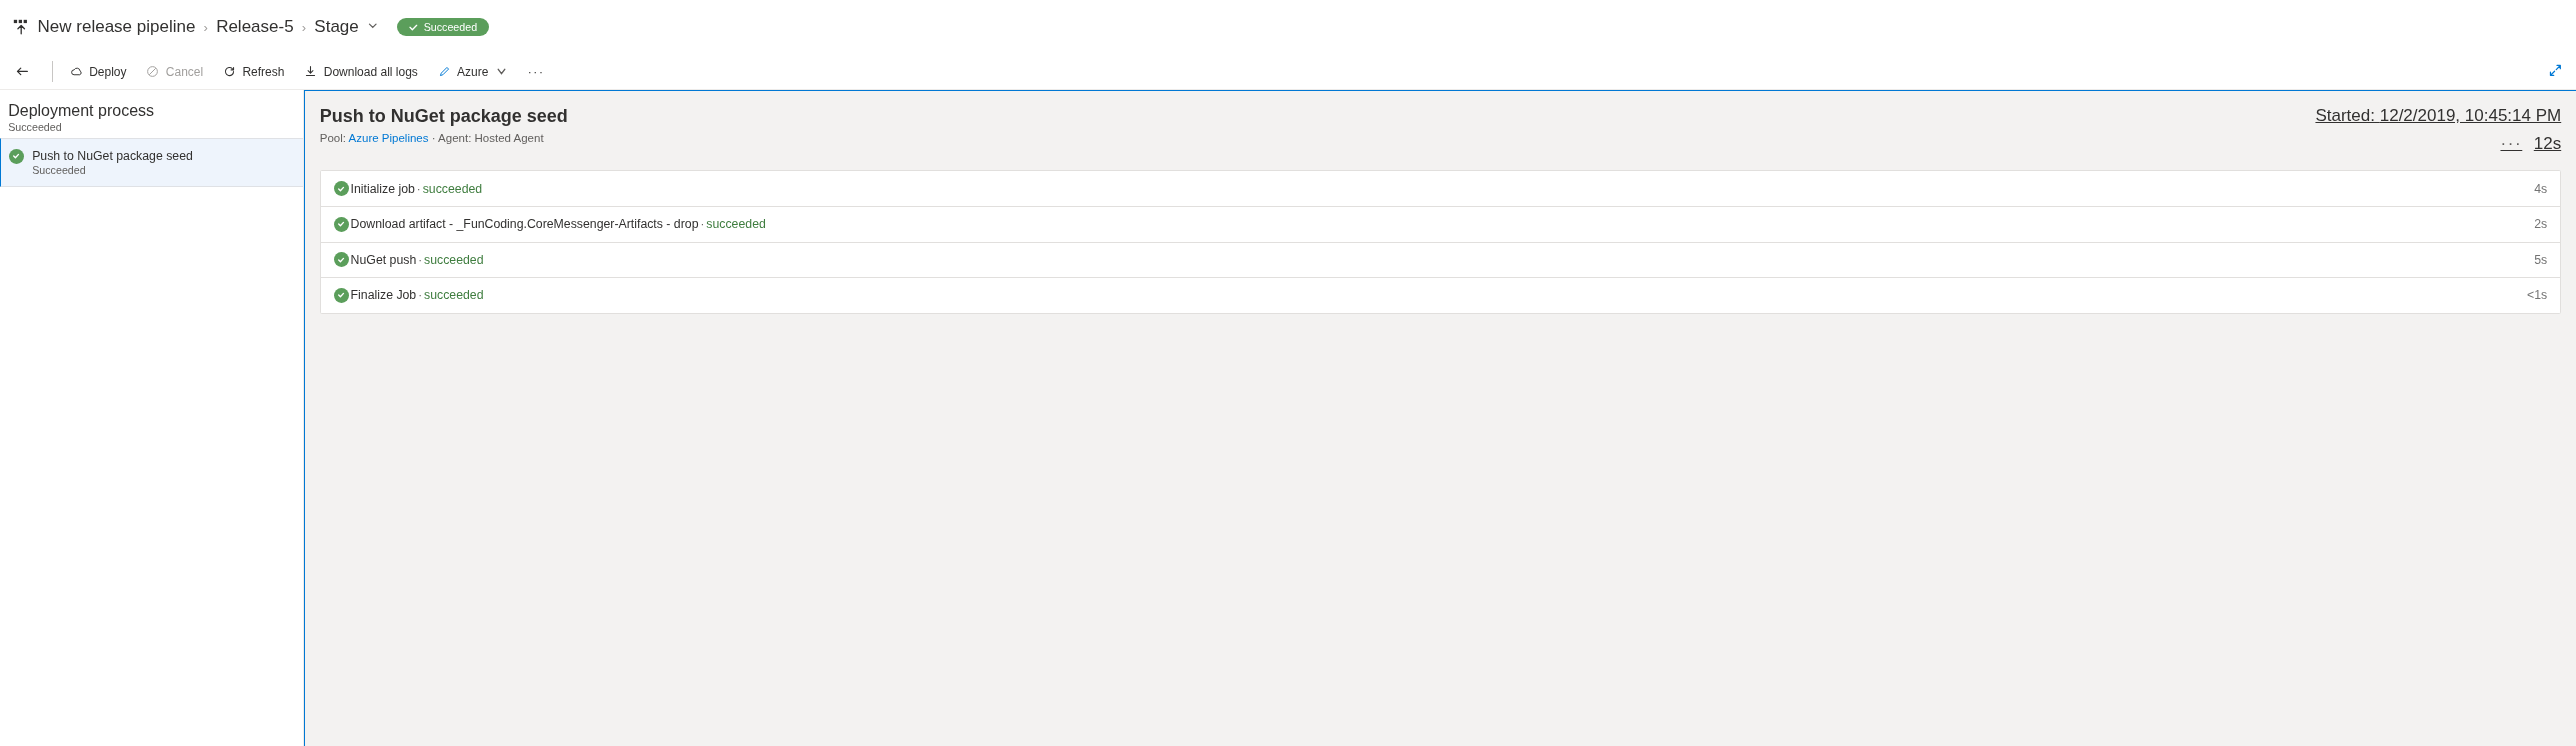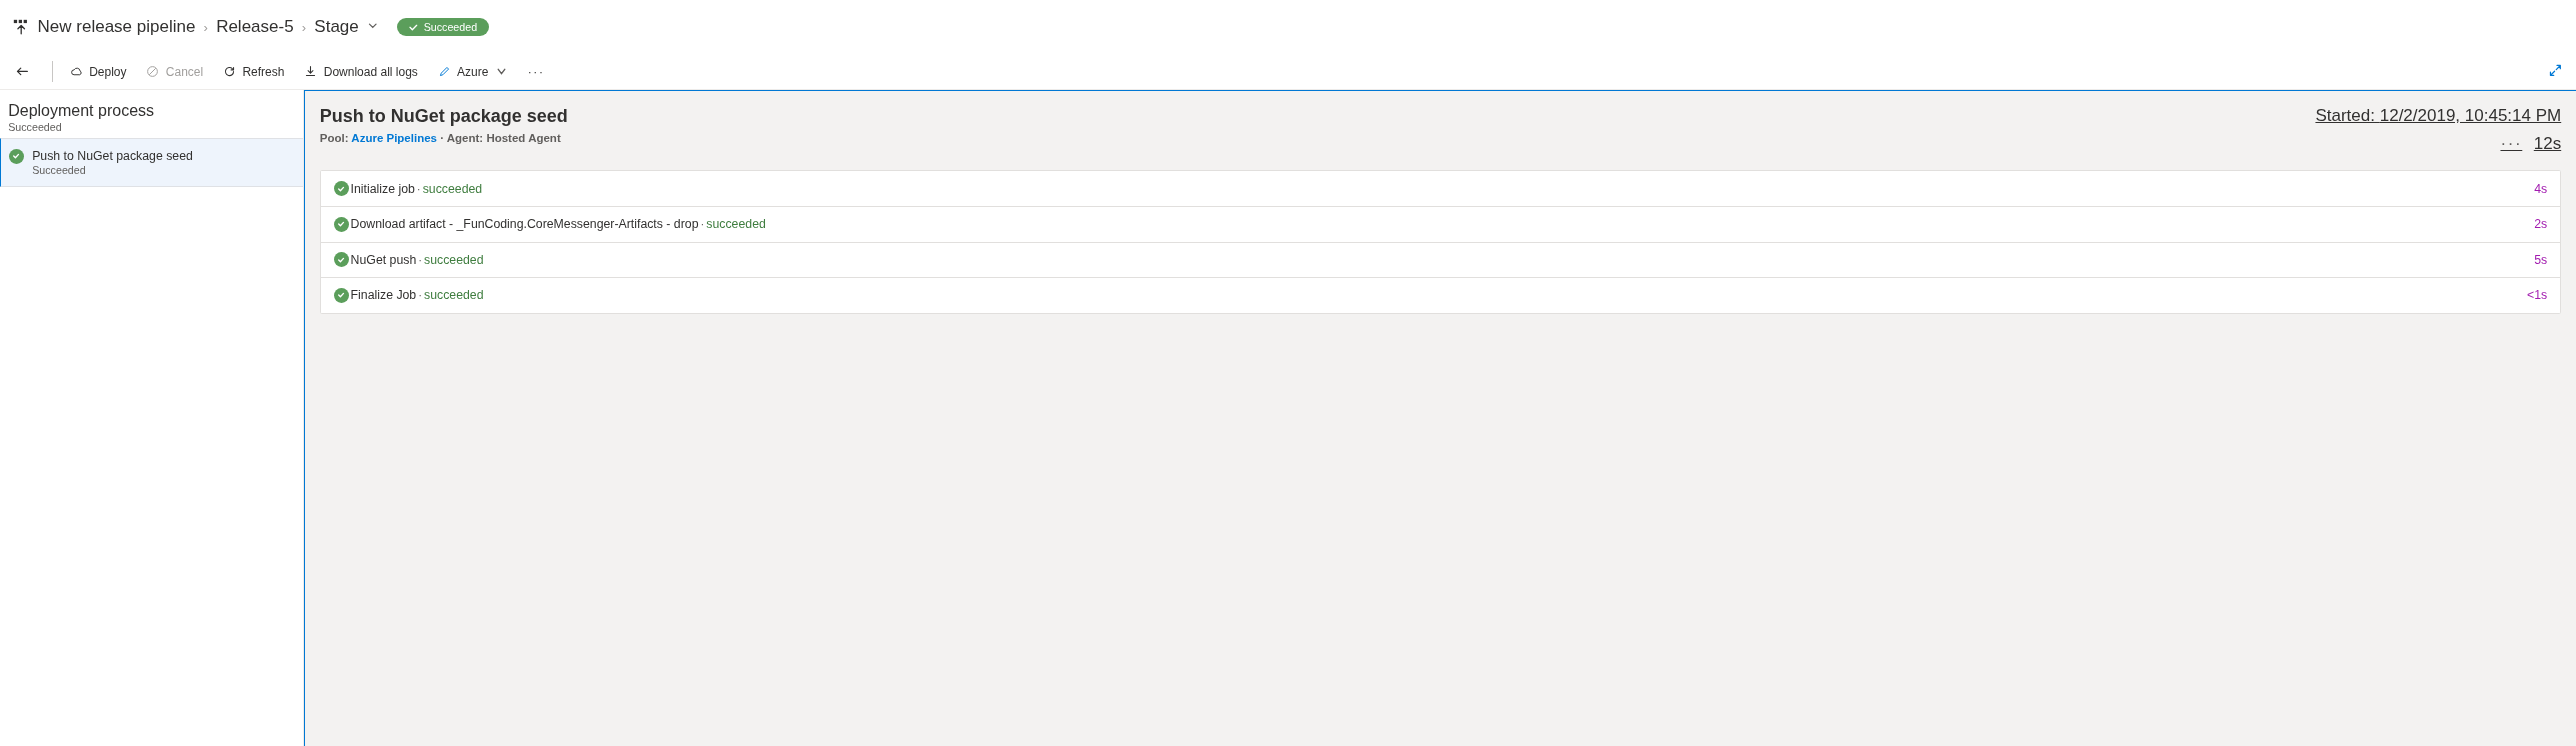--- a/index.html
+++ b/index.html
@@ -85,37 +85,37 @@
 .success-badge svg { width:8.2px; height:8.2px; stroke:#fff; }
 .main {
   flex:1;
   background:#f3f2f1;
   border-top: 1.6px solid #0078d4;
   border-left: 0.8px solid #0078d4;
   padding: 14.8px;
 }
 .main-header { display:flex; align-items:flex-start; justify-content:space-between; }
 .main-header .left .title { font-size:18px; font-weight:600; }
-.main-header .left .meta { font-size:11.5px; color:#605e5c; margin-top:4.9px;font-weight:bold; }
+.main-header .left .meta { font-size:11.5px; color:#605e5c; margin-top:4.9px; }
 .main-header .left .meta a { color:#0078d4; text-decoration:none; cursor:pointer; }
 .main-header .right { text-align:right; font-size:17px; color:#323130;text-decoration:underline; }
 .main-header .right .row2 { display:flex; align-items:center; justify-content:flex-end; gap:11.5px; margin-top:8.2px; color:#323130; }
 .main-header .right .dots { cursor:pointer; color:#605e5c; letter-spacing:1.6px; }
 .steps { margin-top: 16.4px; border:0.8px solid #e1dfdd; border-radius:1.6px; background:#fff; }
 .step {
   display:flex; align-items:center; gap:2px;
   padding: 9.9px 13px;
   border-bottom:0.8px solid #e1dfdd;
 }
 .step:last-child { border-bottom:none; }
 .step .name { font-size:12.3px; }
 .step .dot-sep { color:#605e5c; }
 .step .status { color:#3f7d3f; font-size:12.3px; }
 .step .spacer { flex:1; }
-.step .dur { color:#a21caf; font-size:12.3px; }
+.step .dur { color:#737373; font-size:12.3px; }
 .up-icon { display:inline-flex; align-items:center; }
 </style>
 </head>
 <body>
 
 <div class="header">
   <span class="up-icon">
     <svg width="16.4" height="16.4" viewBox="0 0 20 20">
         <rect x="1" y="1" width="4" height="4" fill="#323130"></rect>
         <rect x="7" y="1" width="4" height="4" fill="#323130"></rect>

